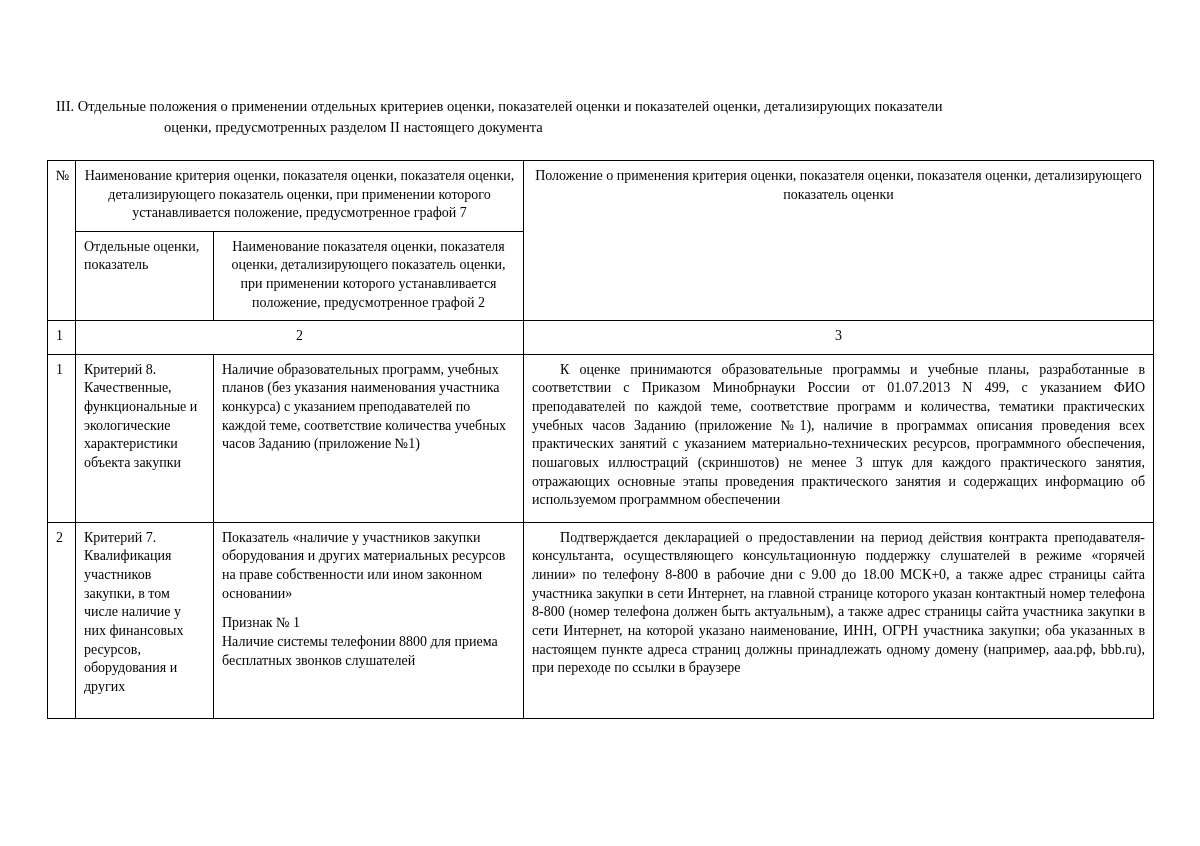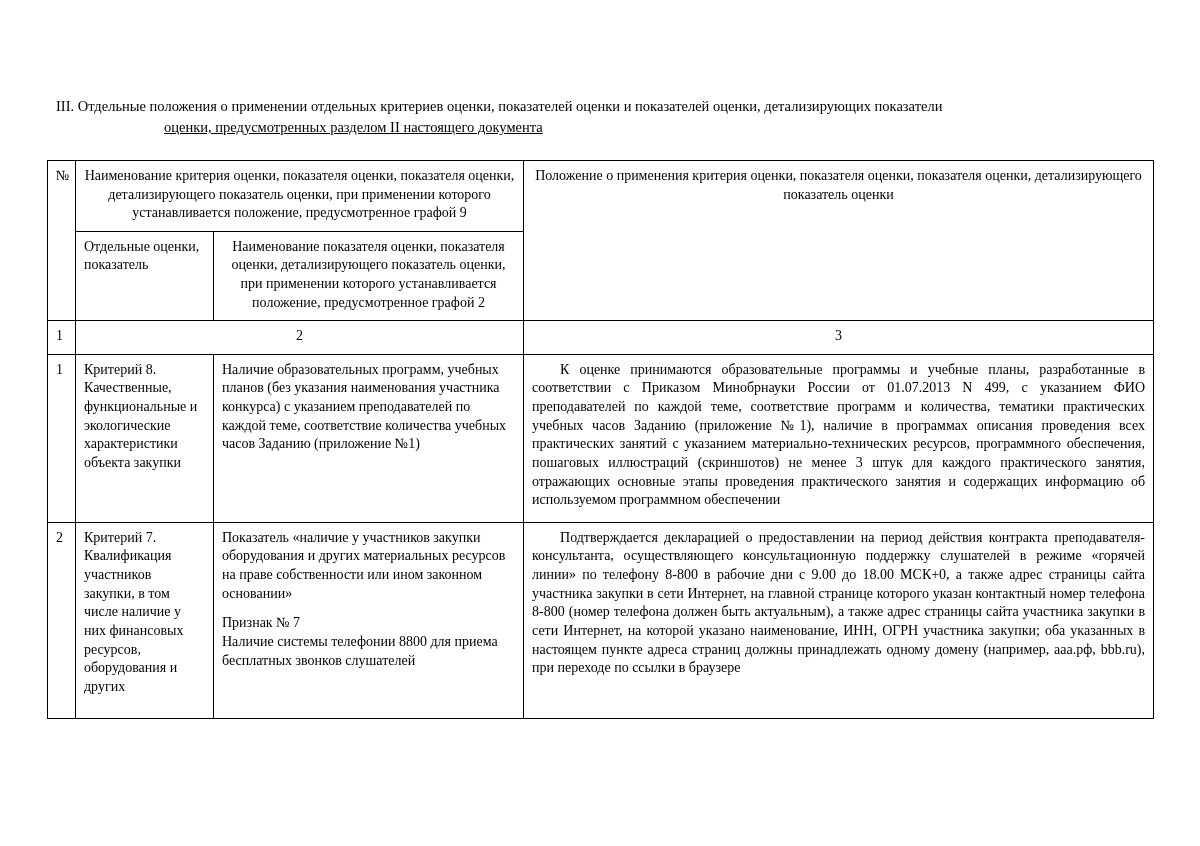--- a/index.html
+++ b/index.html
@@ -27,21 +27,20 @@
     top: 96px;
     width: 1092px;
     font-size: 14.5px;
     line-height: 1.45;
     text-align: left;
     text-indent: 0;
   }
   .doc-heading .line2 {
     display: block;
     padding-left: 108px;
-    text-decoration: underline;
   }
   table.main {
     position: absolute;
     left: 47px;
     top: 160px;
     width: 1106px;
     border-collapse: collapse;
     table-layout: fixed;
   }
   table.main td {
@@ -80,21 +79,21 @@
   <table class="main">
     <colgroup>
       <col class="col-num">
       <col class="col-crit">
       <col class="col-ind">
       <col class="col-pos">
     </colgroup>
     <tbody>
       <tr>
         <td class="center hdr-top" rowspan="2">№</td>
-        <td class="center hdr-top" colspan="2">Наименование критерия оценки, показателя оценки, показателя оценки, детализирующего показатель оценки, при применении которого устанавливается положение, предусмотренное графой 9</td>
+        <td class="center hdr-top" colspan="2">Наименование критерия оценки, показателя оценки, показателя оценки, детализирующего показатель оценки, при применении которого устанавливается положение, предусмотренное графой 7</td>
         <td class="center hdr-top" rowspan="2">Положение о применения критерия оценки, показателя оценки, показателя оценки, детализирующего показатель оценки</td>
       </tr>
       <tr>
         <td class="hdr-sub">Отдельные оценки, показатель</td>
         <td class="center hdr-sub">Наименование показателя оценки, показателя оценки, детализирующего показатель оценки, при применении которого устанавливается положение, предусмотренное графой 2</td>
       </tr>
       <tr class="numrow">
         <td class="num-cell">1</td>
         <td class="center" colspan="2">2</td>
         <td class="center">3</td>
@@ -104,21 +103,21 @@
         <td>Критерий 8. Качественные, функциональные и экологические характеристики объекта закупки</td>
         <td>Наличие образовательных программ, учебных планов (без указания наименования участника конкурса) с указанием преподавателей по каждой теме, соответствие количества учебных часов Заданию (приложение №1)</td>
         <td class="justify indent">К оценке принимаются образовательные программы и учебные планы, разработанные в соответствии с Приказом Минобрнауки России от 01.07.2013 N 499, с указанием ФИО преподавателей по каждой теме, соответствие программ и количества, тематики практических учебных часов Заданию (приложение №1), наличие в программах описания проведения всех практических занятий с указанием материально-технических ресурсов, программного обеспечения, пошаговых иллюстраций (скриншотов) не менее 3 штук для каждого практического занятия, отражающих основные этапы проведения практического занятия и содержащих информацию об используемом программном обеспечении</td>
       </tr>
       <tr class="tall-2">
         <td class="num-cell">2</td>
         <td>Критерий 7. Квалификация участников закупки, в том числе наличие у них финансовых ресурсов, оборудования и других</td>
         <td>
           <span>Показатель «наличие у участников закупки оборудования и других материальных ресурсов на праве собственности или ином законном основании»</span>
           <span class="block-gap"></span>
-          <span>Признак № 7</span><br>
+          <span>Признак № 1</span><br>
           <span>Наличие системы телефонии 8800 для приема бесплатных звонков слушателей</span>
         </td>
         <td class="justify indent">Подтверждается декларацией о предоставлении на период действия контракта преподавателя-консультанта, осуществляющего консультационную поддержку слушателей в режиме «горячей линии» по телефону 8-800 в рабочие дни с 9.00 до 18.00 МСК+0, а также адрес страницы сайта участника закупки в сети Интернет, на главной странице которого указан контактный номер телефона 8-800 (номер телефона должен быть актуальным), а также адрес страницы сайта участника закупки в сети Интернет, на которой указано наименование, ИНН, ОГРН участника закупки; оба указанных в настоящем пункте адреса страниц должны принадлежать одному домену (например, aaa.рф, bbb.ru), при переходе по  ссылки в браузере</td>
       </tr>
     </tbody>
   </table>
 
 </div>
 
 </body></html>

